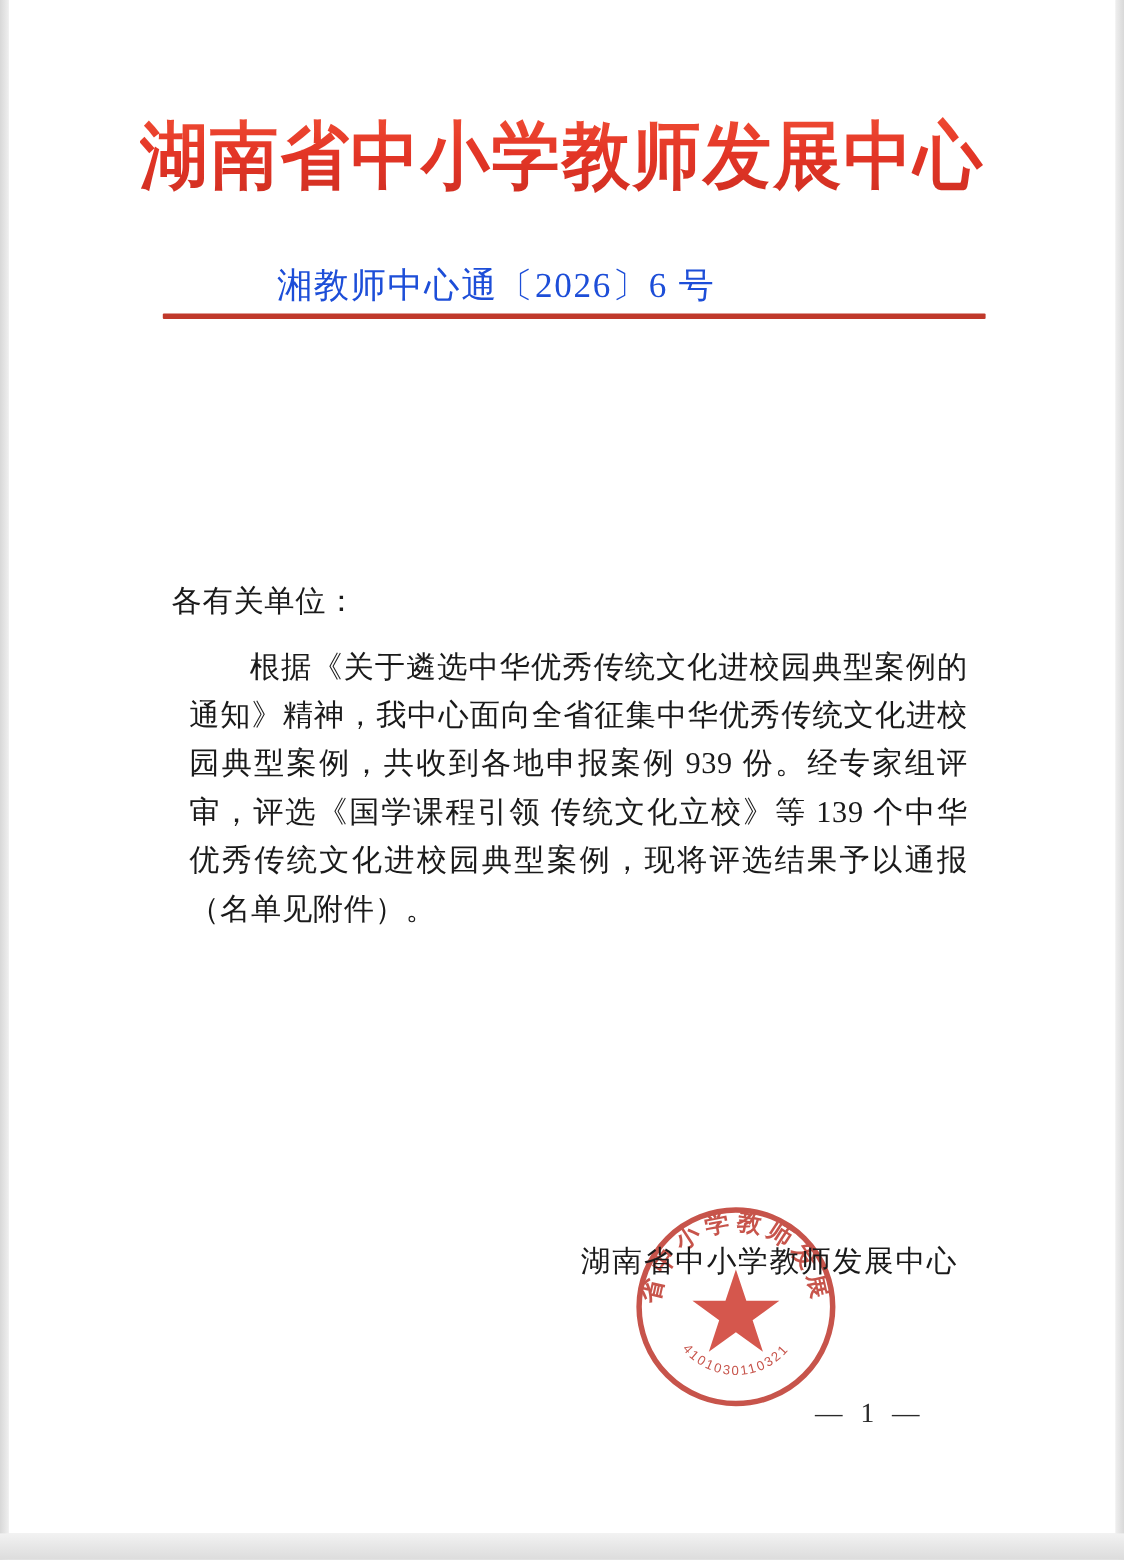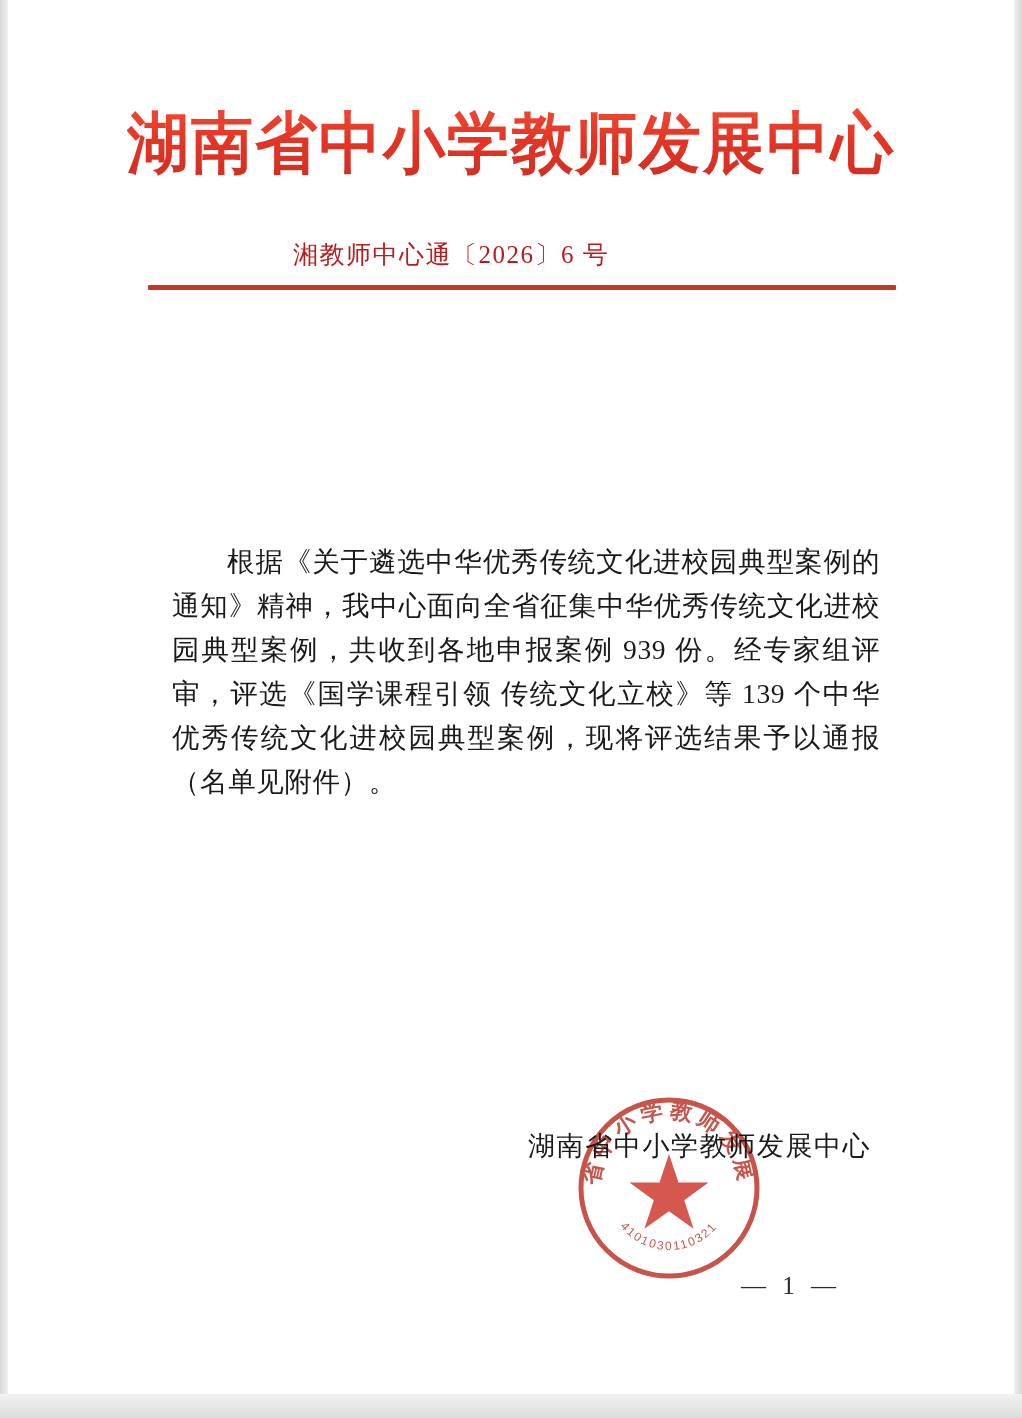--- a/index.html
+++ b/index.html
@@ -70,22 +70,22 @@
 
   
   .docnum-row {
     position: absolute;
     left: 0; right: 0;
     top: 238px;
     text-align: center;
   }
   .docnum {
     font-family: "Liberation Serif", "DejaVu Serif", serif;
-    font-size: 25px;
-    color: #b91c1c;
+    font-size: 32px;
+    color: #1d4ed8;
     letter-spacing: 1.5px;
     padding-right: 120px;
   }
 
   
   .red-rule {
     position: absolute;
     left: 140px;
     top: 285px;
     width: 748px;
@@ -198,20 +198,21 @@
   <div class="docnum-row">
     <span class="docnum">湘教师中心通〔2026〕6 号</span>
   </div>
 
   <div class="red-rule"></div>
 
   <div class="doc-title">
   </div>
 
   <div class="body-block">
+    <p class="salutation">各有关单位：</p>
     <p class="para">根据《关于遴选中华优秀传统文化进校园典型案例的通知》精神，我中心面向全省征集中华优秀传统文化进校园典型案例，共收到各地申报案例 939 份。经专家组评审，评选《国学课程引领 传统文化立校》等 139 个中华优秀传统文化进校园典型案例，现将评选结果予以通报（名单见附件）。</p>
   </div>
 
 
   <div class="seal">
     <svg width="192" height="192" viewBox="0 0 192 192" xmlns="http://www.w3.org/2000/svg">
       <defs>
         <path id="arcTop" d="M 26,96 A 70,70 0 0 1 166,96" fill="none"></path>
         <path id="arcBottom" d="M 34,96 A 62,62 0 0 0 158,96" fill="none"></path>
       </defs>

